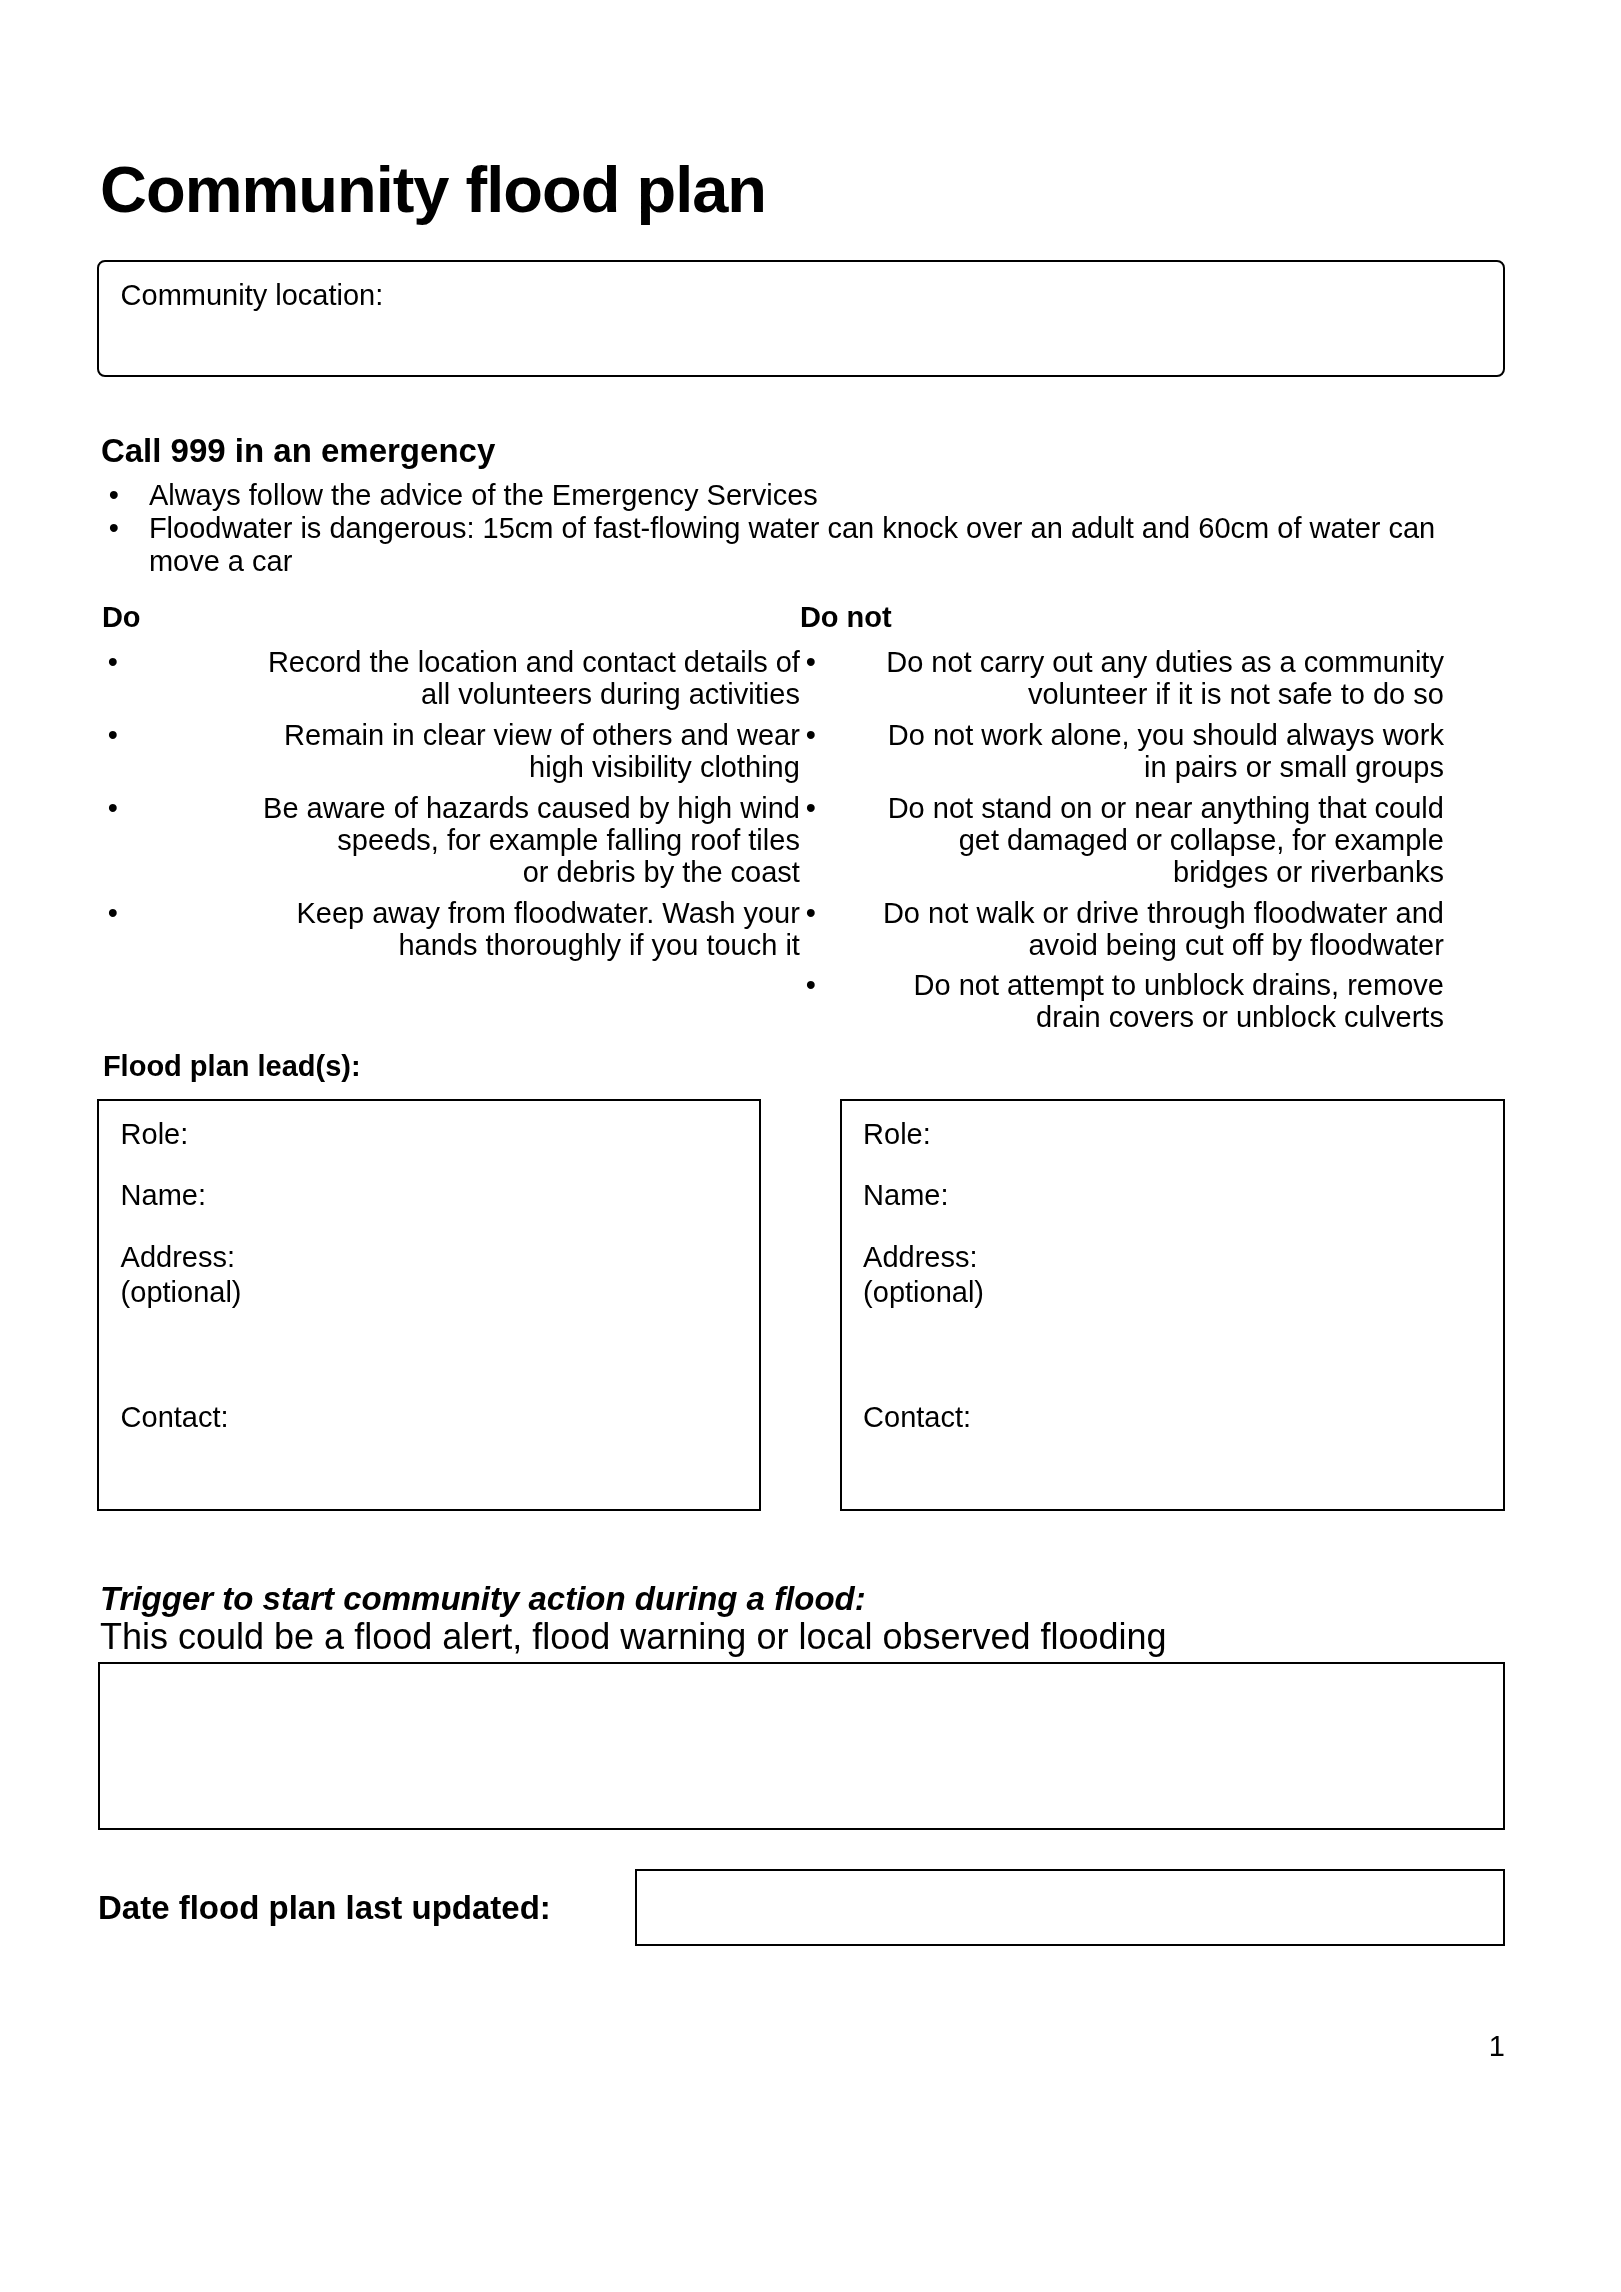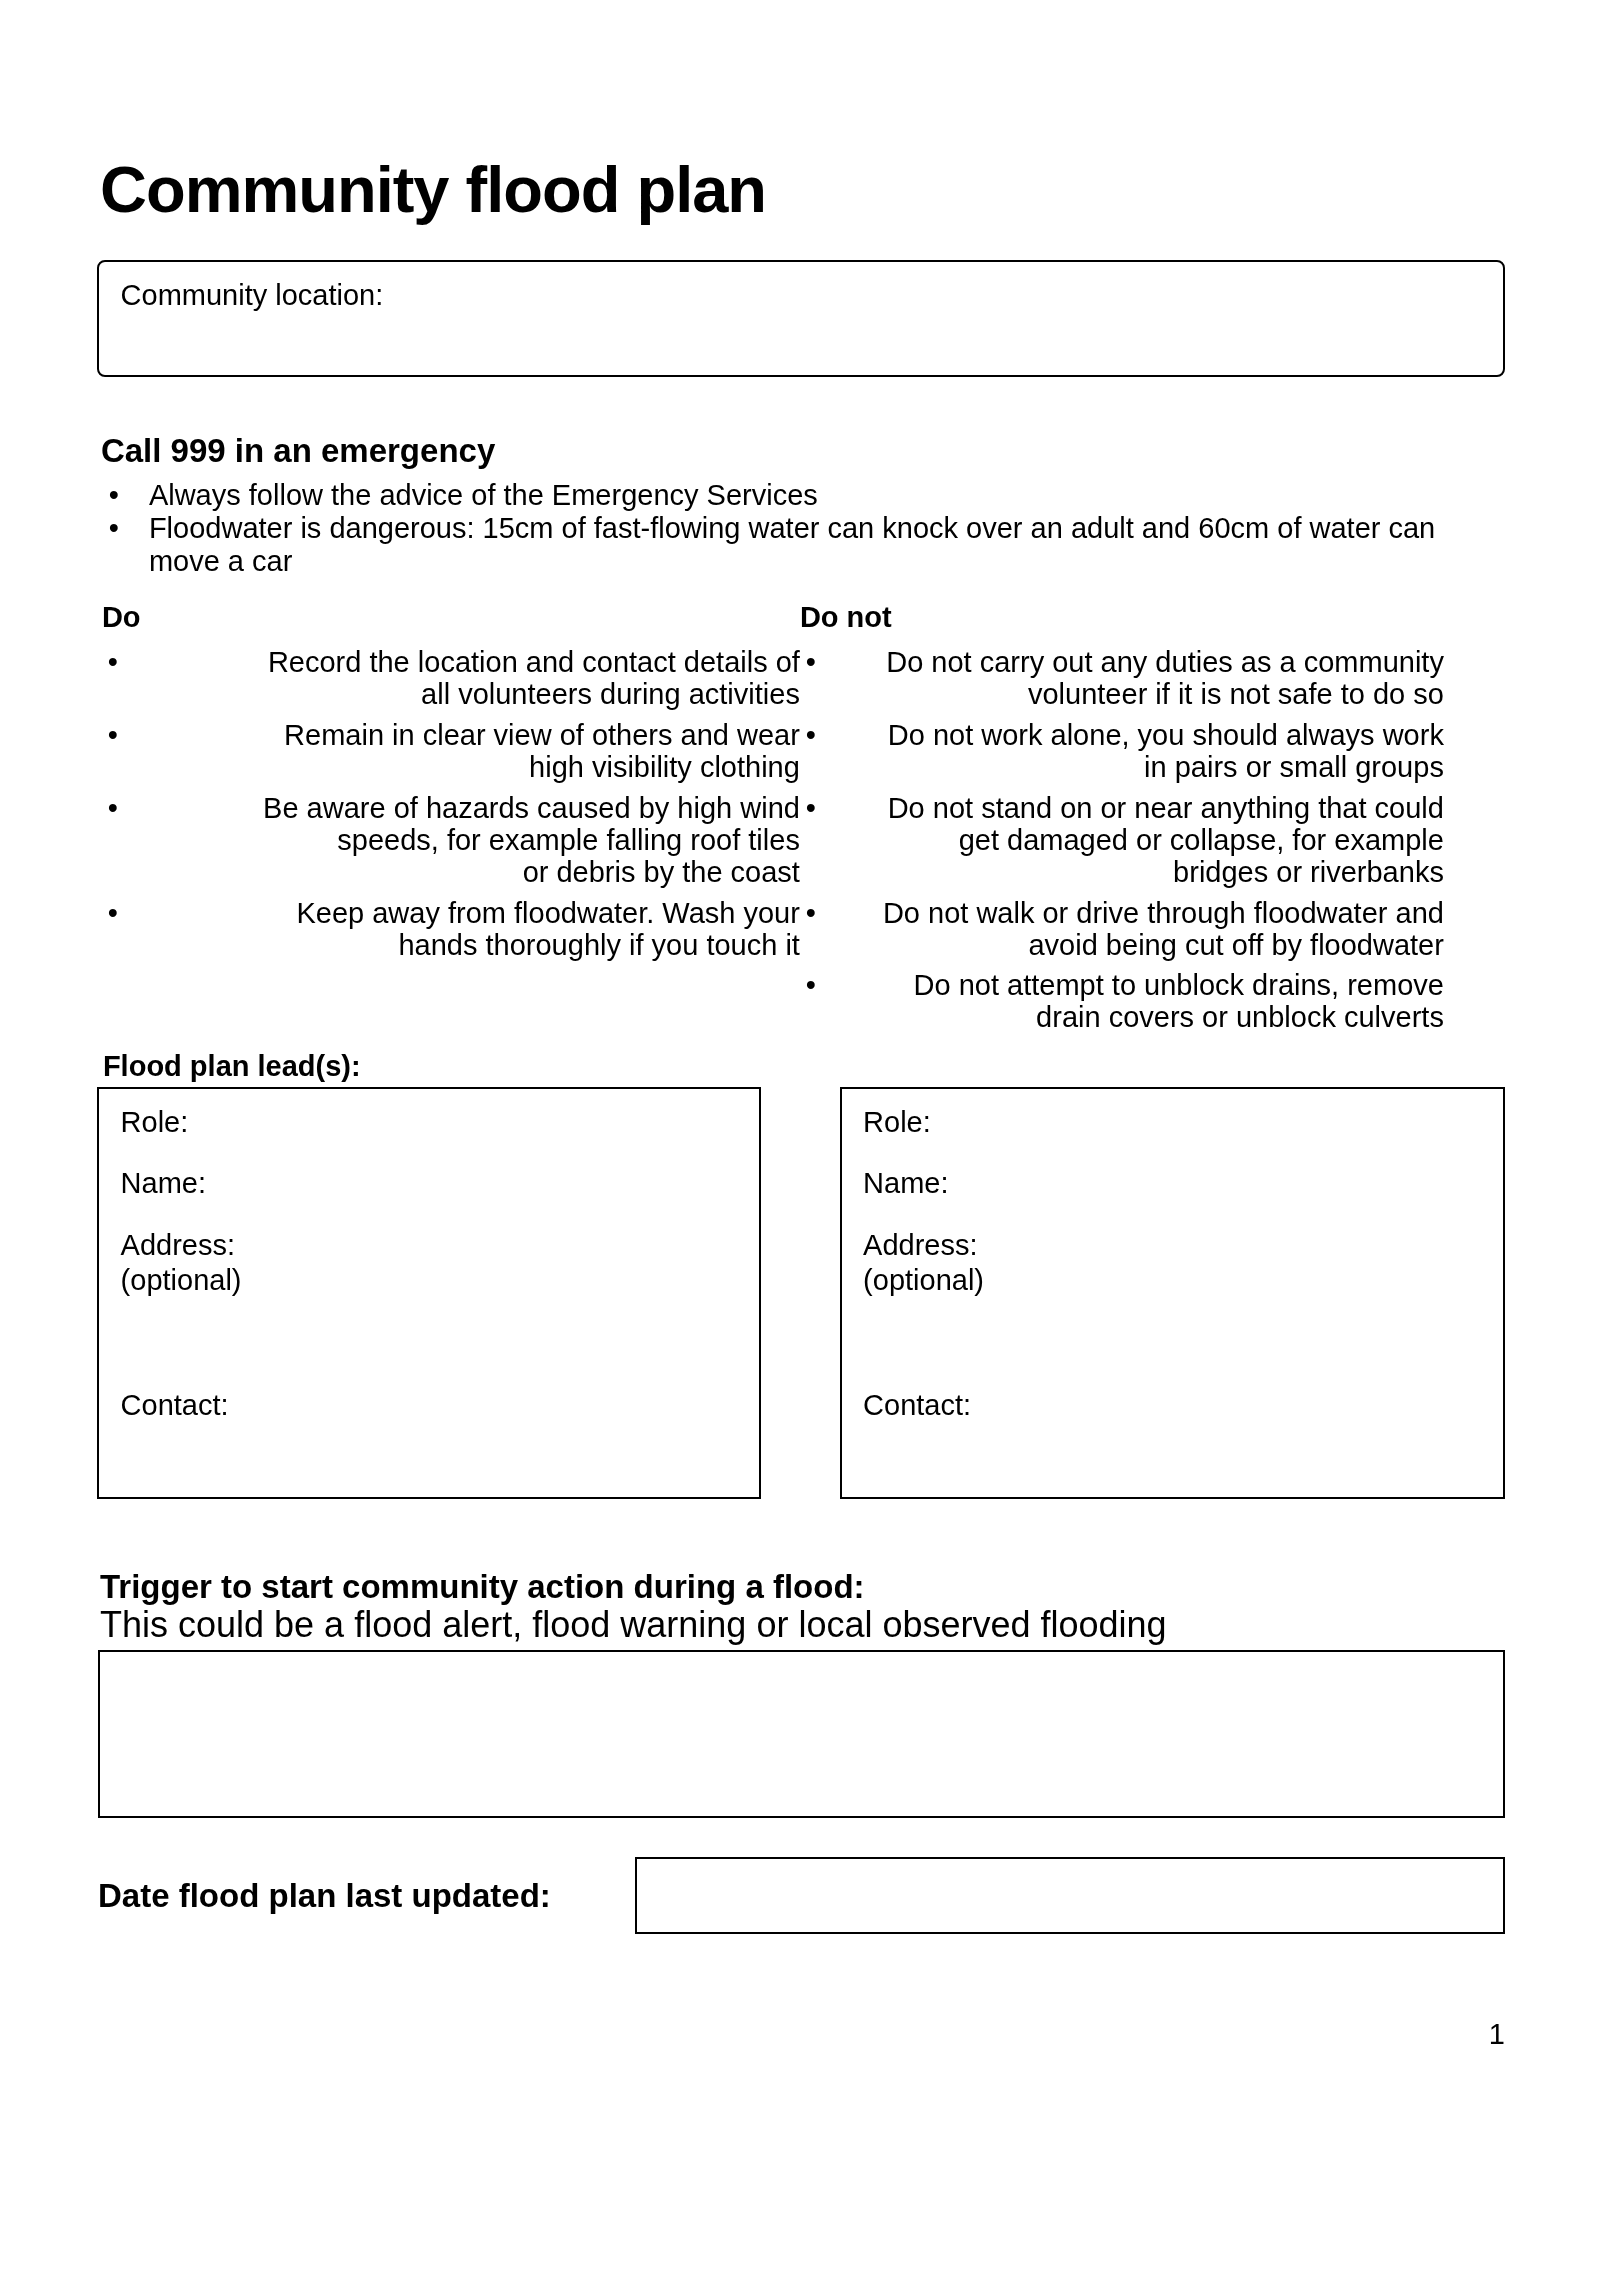--- a/index.html
+++ b/index.html
@@ -79,35 +79,35 @@
 
   .leads-heading {
     margin-top: 3.9px;
     margin-left: 4.9px;
     font-size: 29px;
     font-weight: bold;
     line-height: 41px;
   }
   .leads-row {
     display: flex;
-    margin-top: 0px;
+    margin-top: 12px;
     margin-left: -1px;
   }
   .lead-box {
     width: 664px;
     height: 412px;
     padding: 15.7px 21.6px;
   }
   .lead-box + .lead-box { margin-left: 79px; width: 666px; }
   .lead-line { font-size: 29px; line-height: 35px; }
   .lead-role { margin-bottom: 26.5px; }
   .lead-name { margin-bottom: 26.5px; }
   .lead-address-block { margin-bottom: 90px; }
 
-  .trigger-heading { margin-top: 67px; margin-left: 2px; }
+  .trigger-heading { margin-top: 67px; margin-left: 2px; font-style: italic; }
   .trigger-subtext { margin-left: 2px; font-size: 36px; line-height: 35px; }
   .trigger-box {
     margin-top: 7.8px;
     margin-left: 0px;
     width: 1407px;
     height: 168px;
   }
 
   .bottom-row {
     display: flex;

